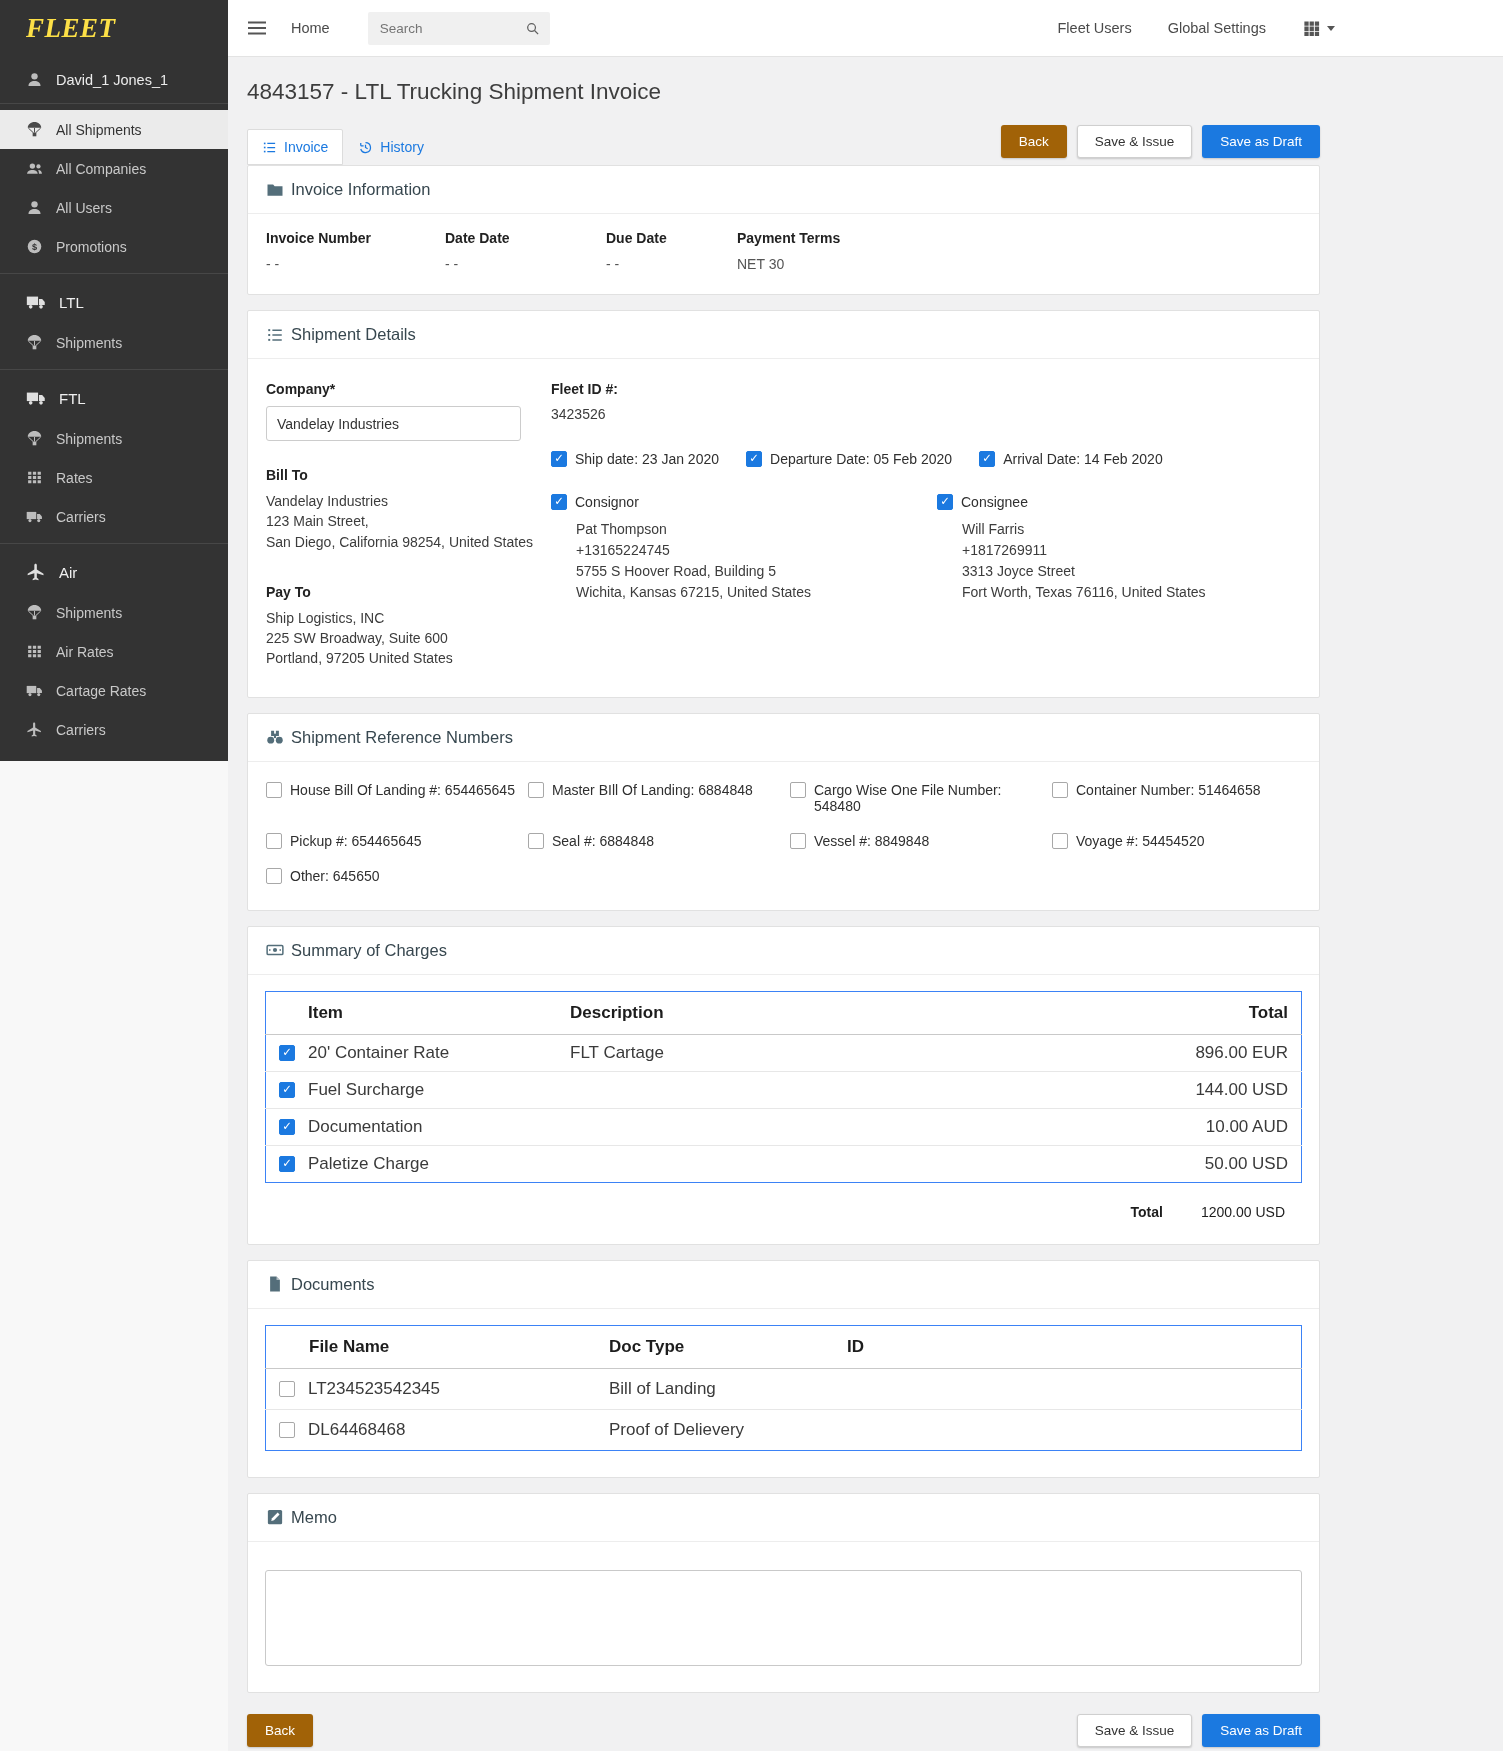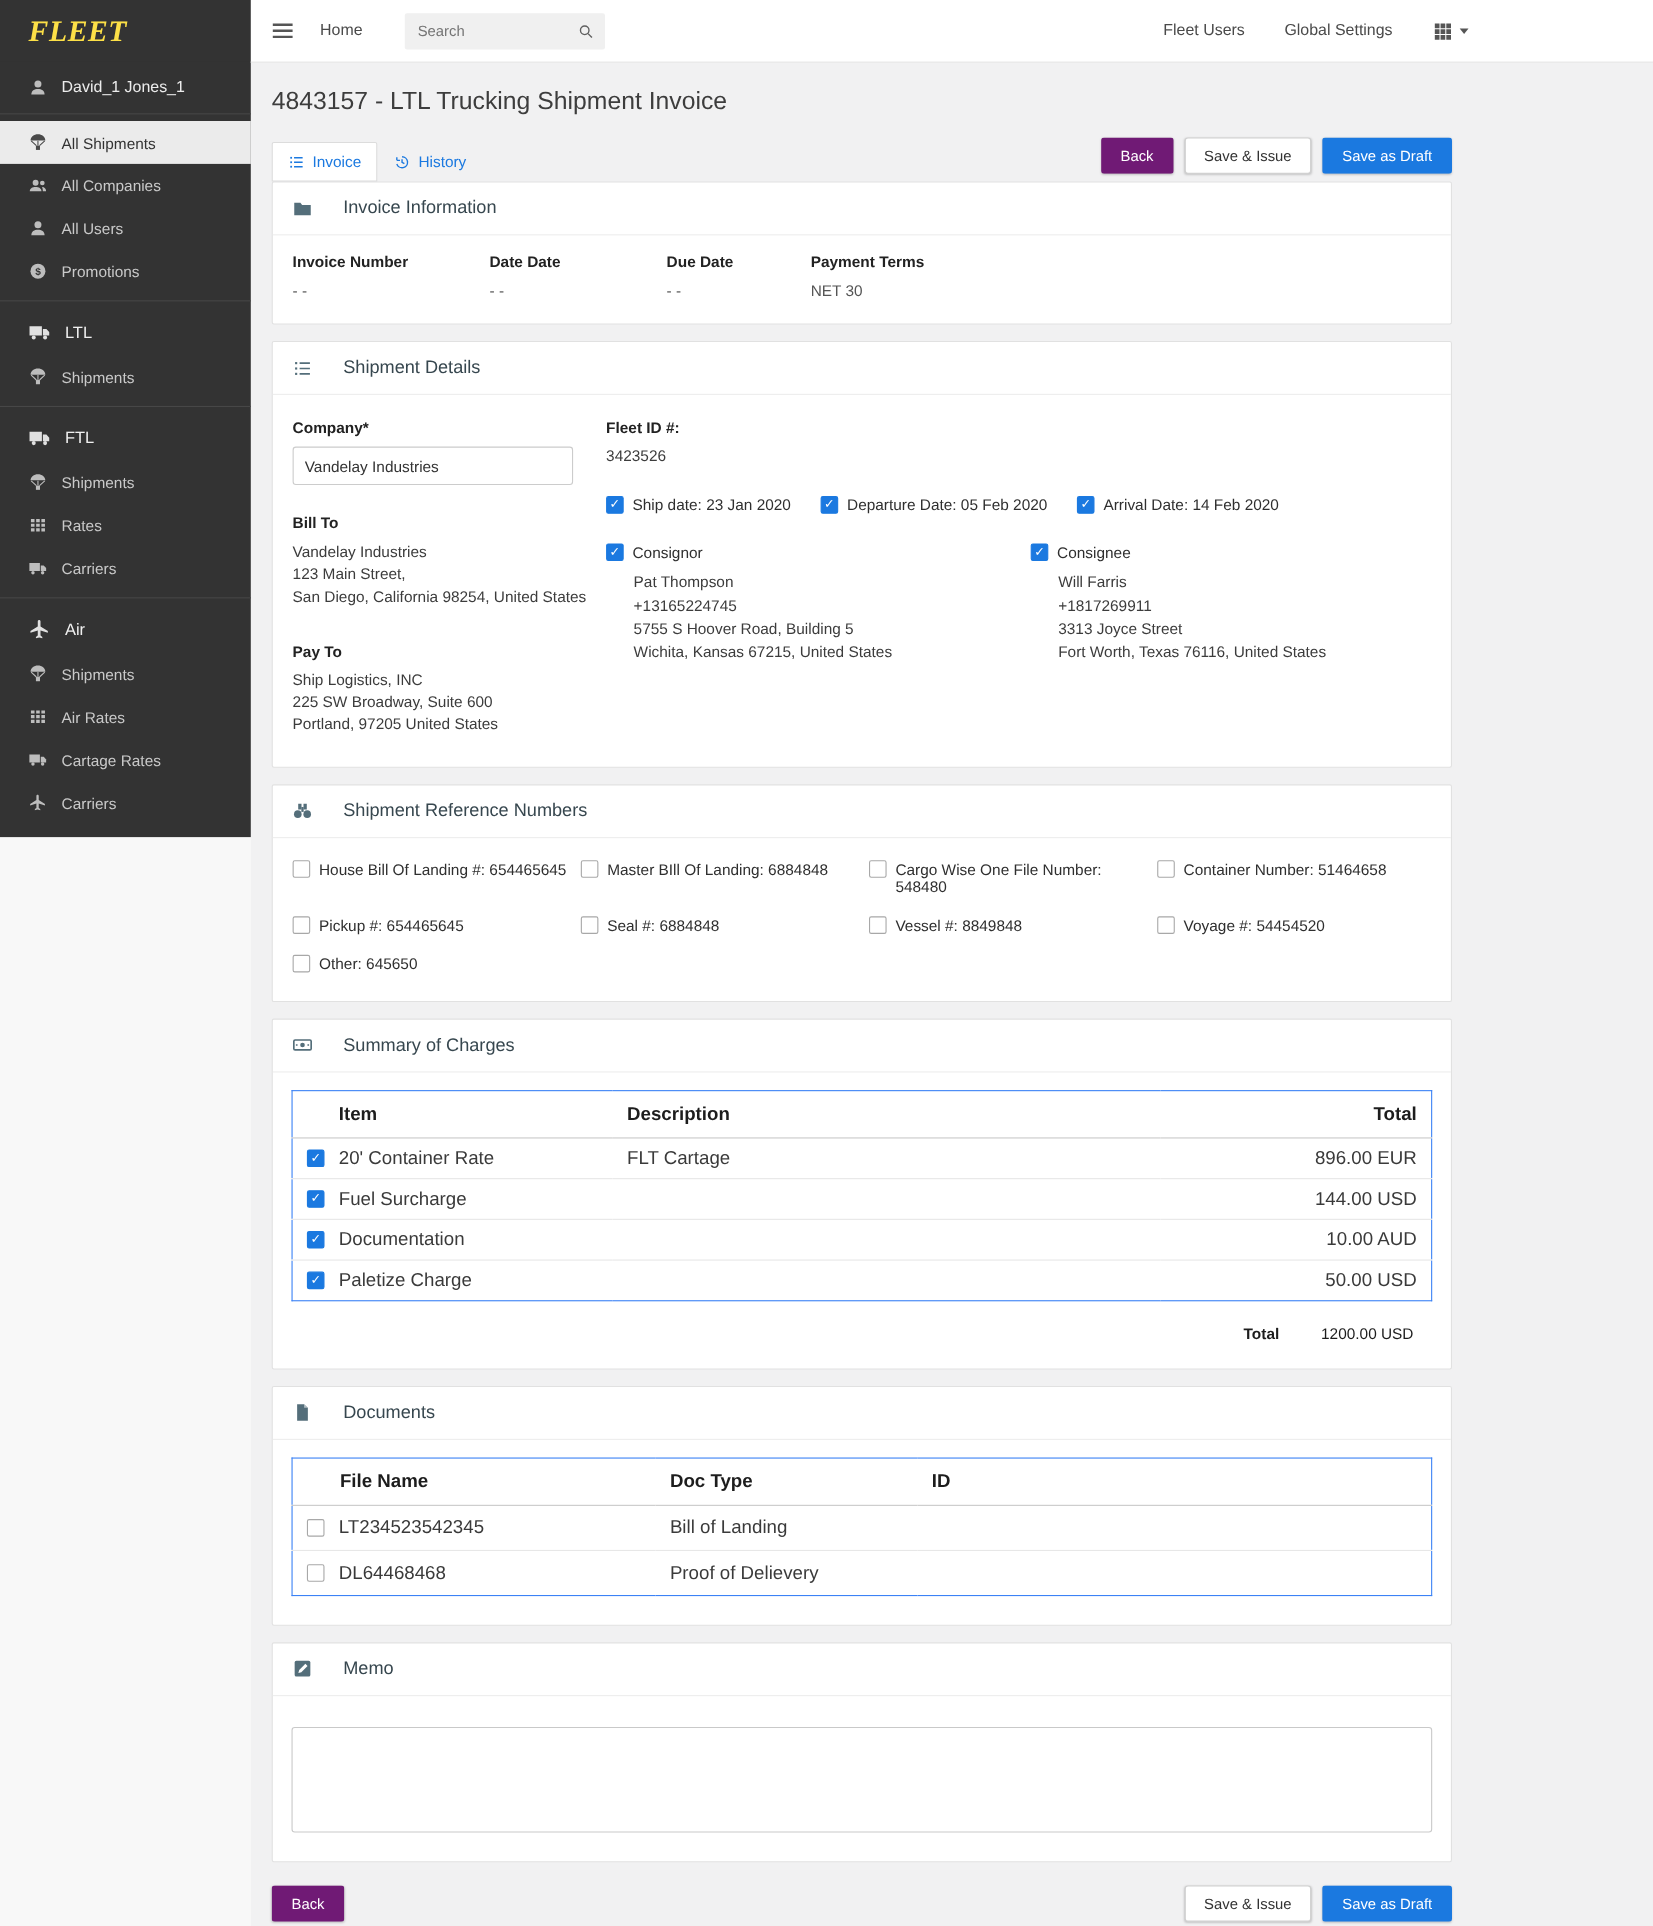--- a/index.html
+++ b/index.html
@@ -37,26 +37,26 @@
   
   .content{width:1073px;margin-left:19px;padding-top:20px}
   .page-title{font-size:22.5px;font-weight:400;color:#3d3d3d;margin:2px 0 20px}
   .tab-row{display:flex;align-items:flex-end}
   .tabs{display:flex}
   .tab{display:flex;align-items:center;gap:7px;color:#1b79e0;font-size:14px;padding:9px 14px;cursor:pointer;border:1px solid transparent;border-radius:2px 2px 0 0}
   .tab .ic{width:15px;height:15px}
   .tab.active{background:#fff;border-color:#dcdcdc}
   .actions{margin-left:auto;display:flex;gap:10px;padding-bottom:7px}
   .btn{font-family:inherit;font-size:13.5px;padding:8px 17px;border-radius:3px;border:1px solid transparent;cursor:pointer;box-shadow:0 1px 2px rgba(0,0,0,.18)}
-  .btn-gray{background:#701a75;color:#fff}
+  .btn-gray{background:#a16207;color:#fff}
   .btn-outline{background:#fff;border-color:#cfcfcf;color:#333}
   .btn-blue{background:#1b79e0;color:#fff}
 
   .card{background:#fff;border:1px solid #e1e1e1;border-radius:2px;margin-bottom:15px}
-  .card-h{display:flex;align-items:center;gap:28px;padding:14px 18px;font-size:16.5px;color:#37474f;border-bottom:1px solid #ededed}
+  .card-h{display:flex;align-items:center;gap:7px;padding:14px 18px;font-size:16.5px;color:#37474f;border-bottom:1px solid #ededed}
   .card-h .ic{width:18px;height:18px;color:#546e7a;flex:none}
 
   .inv-fields{display:flex;padding:16px 18px 22px}
   .inv-f:nth-child(1){width:179px}
   .inv-f:nth-child(2){width:161px}
   .inv-f:nth-child(3){width:131px}
   .lbl{font-weight:700;font-size:14px;color:#222}
   .inv-f .val{font-size:14px;color:#555;margin-top:10px}
 
   .sd-body{display:flex;padding:22px 18px 28px}

